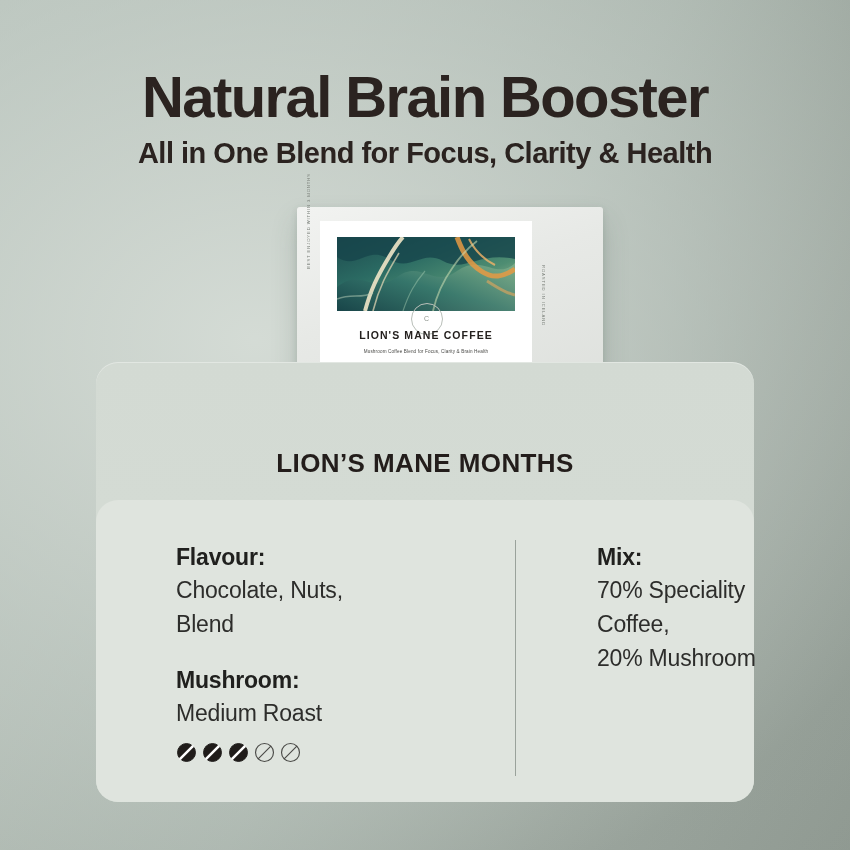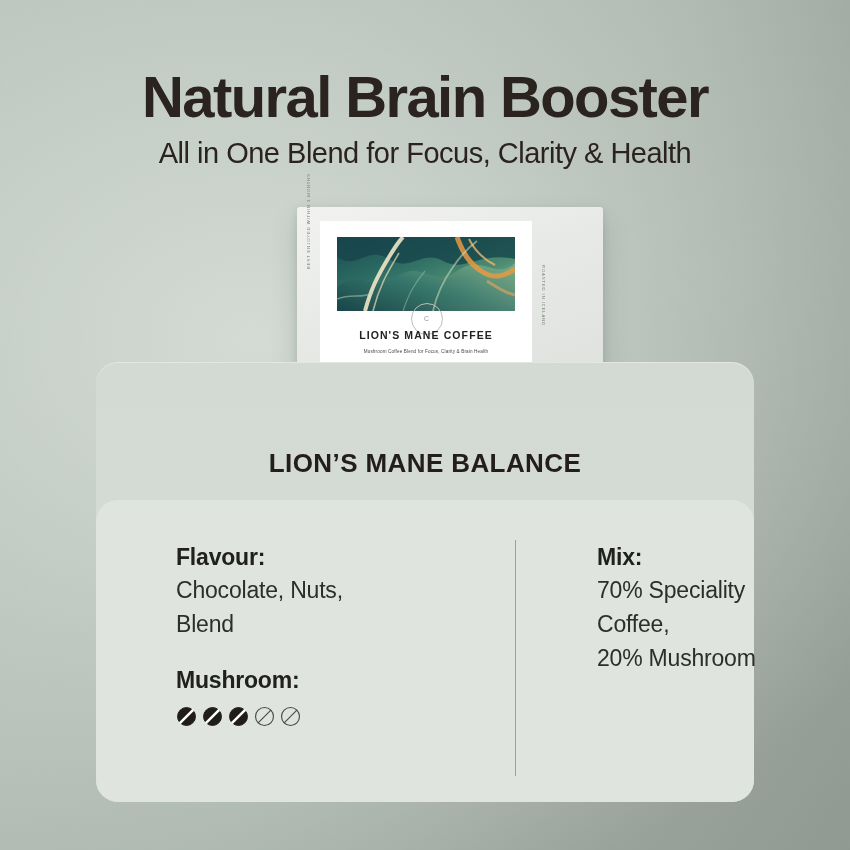--- a/index.html
+++ b/index.html
@@ -37,21 +37,21 @@
     line-height: 1.06;
     font-weight: 700;
     letter-spacing: -1.6px;
     color: #2b2320;
     white-space: nowrap;
   }
   .subhead {
     margin: 10px 0 0 0;
     font-size: 29px;
     line-height: 1.12;
-    font-weight: 400;
+    font-weight: 700;
     letter-spacing: -0.5px;
     color: #2b2320;
     white-space: nowrap;
   }
 
   
   .card-outer {
     position: absolute;
     left: 96px;
     top: 362px;
@@ -319,33 +319,34 @@
       <div class="pkg-brand">
         <div class="bname">BALANCE</div>
         <div class="bsub">COFFEE</div>
       </div>
     </div>
   </div>
 
   <div class="card-outer"></div>
   <div class="card-inner"></div>
 
-  <div class="product-name">LION’S MANE BALANCE</div>
+  <div class="product-name">LION’S MANE MONTHS</div>
 
   <div class="specs">
     <div class="divider"></div>
 
     <div class="spec-col left">
       <div class="spec-group">
         <p class="spec-label">Flavour:</p>
         <p class="spec-value">Chocolate, Nuts,
 Blend</p>
       </div>
       <div class="spec-group">
         <p class="spec-label">Mushroom:</p>
+        <p class="spec-value">Medium Roast</p>
         <div class="beans">
             <svg width="21" height="21" viewBox="0 0 22 22" class="bean">
               <circle cx="11" cy="11" r="9.4" fill="#201c1a" stroke="#201c1a" stroke-width="1"></circle>
               <path d="M4.6 17.4 L17.4 4.6" stroke="#ffffff" stroke-width="2.6" stroke-linecap="round"></path>
             </svg>
             <svg width="21" height="21" viewBox="0 0 22 22" class="bean">
               <circle cx="11" cy="11" r="9.4" fill="#201c1a" stroke="#201c1a" stroke-width="1"></circle>
               <path d="M4.6 17.4 L17.4 4.6" stroke="#ffffff" stroke-width="2.6" stroke-linecap="round"></path>
             </svg>
             <svg width="21" height="21" viewBox="0 0 22 22" class="bean">

